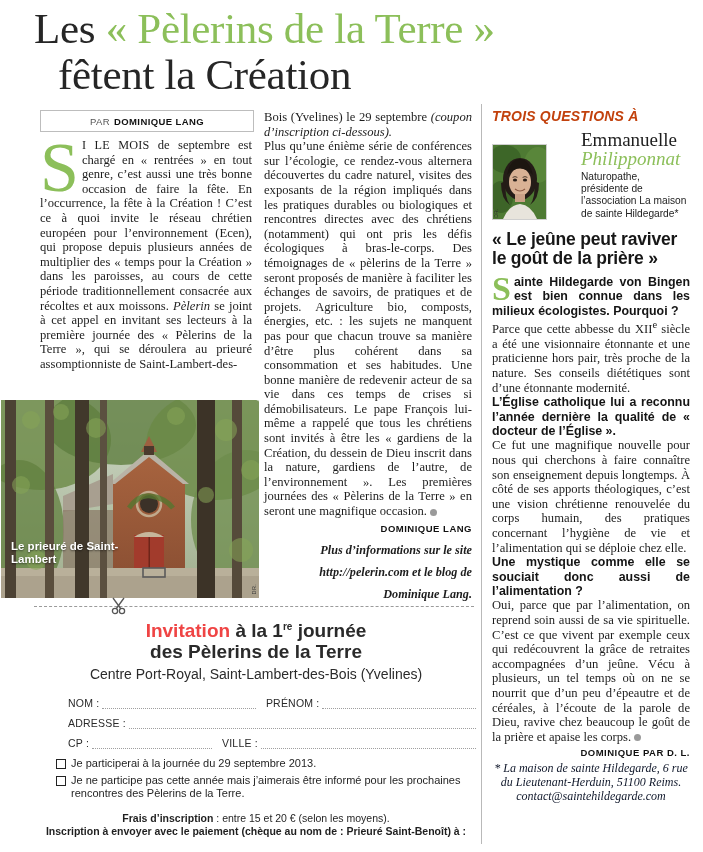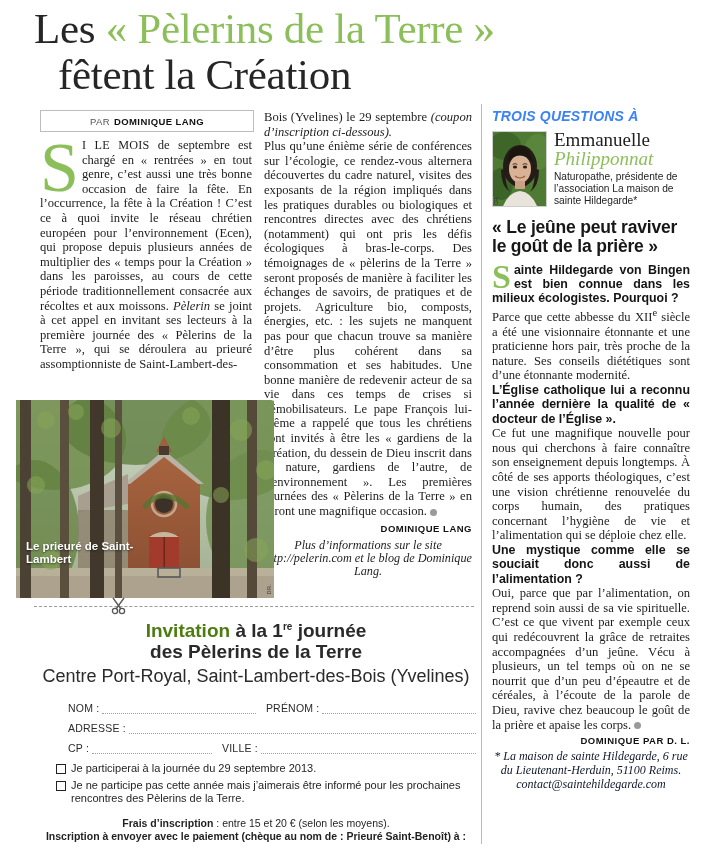--- a/index.html
+++ b/index.html
@@ -60,27 +60,27 @@
   .enddot{
     display:inline-block;width:7px;height:7px;border-radius:50%;
     background:#9a9a9a;vertical-align:middle;margin-left:3px;
   }
   .sig{
     font-family:"Liberation Sans", sans-serif;
     font-weight:bold;font-size:9.5px;letter-spacing:.5px;
     text-align:right;color:#111;margin-top:3px;
   }
   .note{
-    font-style:italic;font-size:12.2px;line-height:13px;
-    margin-top:3px;text-align:center;color:#1d1d1d;
+    font-style:italic;font-size:12.2px;line-height:22px;
+    margin-top:3px;text-align:right;color:#1d1d1d;font-weight:bold;
   }
 
   
   .photo{
-    position:absolute;left:16px;top:400px;width:258px;height:198px;
+    position:absolute;left:1px;top:400px;width:258px;height:198px;
     overflow:hidden;
     background:#ec4899;
   }
   .photo svg{display:block;}
   .photo-caption{
     position:absolute;left:10px;top:140px;width:120px;
     font-family:"Liberation Sans", sans-serif;
     font-weight:bold;font-size:11.5px;line-height:13px;
     color:#ffffff;
     text-shadow:0 1px 2px rgba(0,0,0,.55);
@@ -112,24 +112,24 @@
   
   .coupon{
     position:absolute;left:36px;top:616px;width:440px;
     font-family:"Liberation Sans", sans-serif;
     color:#1f1f1f;
   }
   .coupon-title{
     text-align:center;font-weight:bold;font-size:19px;line-height:21px;
     color:#2a2a2a;
   }
-  .coupon-title .red{color:#4d7c0f;}
+  .coupon-title .red{color:#ef4444;}
   .coupon-title sup{font-size:10px;vertical-align:super;}
   .coupon-sub{
-    text-align:center;font-size:18px;margin-top:4px;color:#2b2b2b;
+    text-align:center;font-size:14px;margin-top:4px;color:#2b2b2b;
   }
 
   .fields{margin-top:15px;}
   .frow{
     display:flex;align-items:flex-end;font-size:10.5px;
     letter-spacing:.2px;margin-bottom:8px;color:#2a2a2a;padding-left:32px;
   }
   .flabel{white-space:nowrap;margin-right:3px;}
   .fdots{
     flex:1 1 auto;height:10px;
@@ -156,24 +156,24 @@
   }
   .fine .b{font-weight:bold;}
 
   
   .sidebar{
     position:absolute;left:492px;top:108px;width:198px;
   }
   .kicker{
     font-family:"Liberation Sans", sans-serif;
     font-style:italic;font-weight:bold;font-size:14px;
-    color:#3b82f6;letter-spacing:.2px;
+    color:#c2410c;letter-spacing:.2px;
     margin-bottom:6px;
   }
-  .person{display:flex;align-items:center;}
+  .person{display:flex;align-items:flex-end;gap:27px;}
   .portrait{
     position:relative;width:53px;height:74px;flex:0 0 auto;
     overflow:hidden;background:#3e6b2c;margin-right:7px;
     border:1px solid #cfcfcf;
   }
   .portrait svg{display:block;}
   .portrait-credit{
     position:absolute;left:0px;bottom:1px;
     font-family:"Liberation Sans", sans-serif;
     font-size:5px;color:#2e2e2e;

